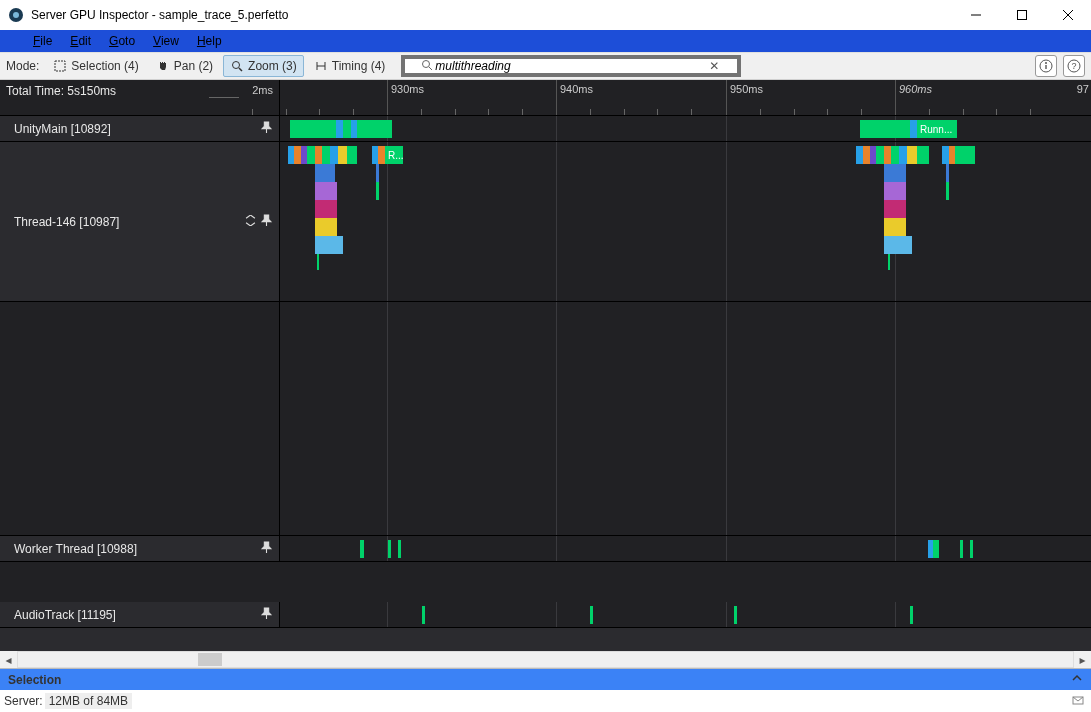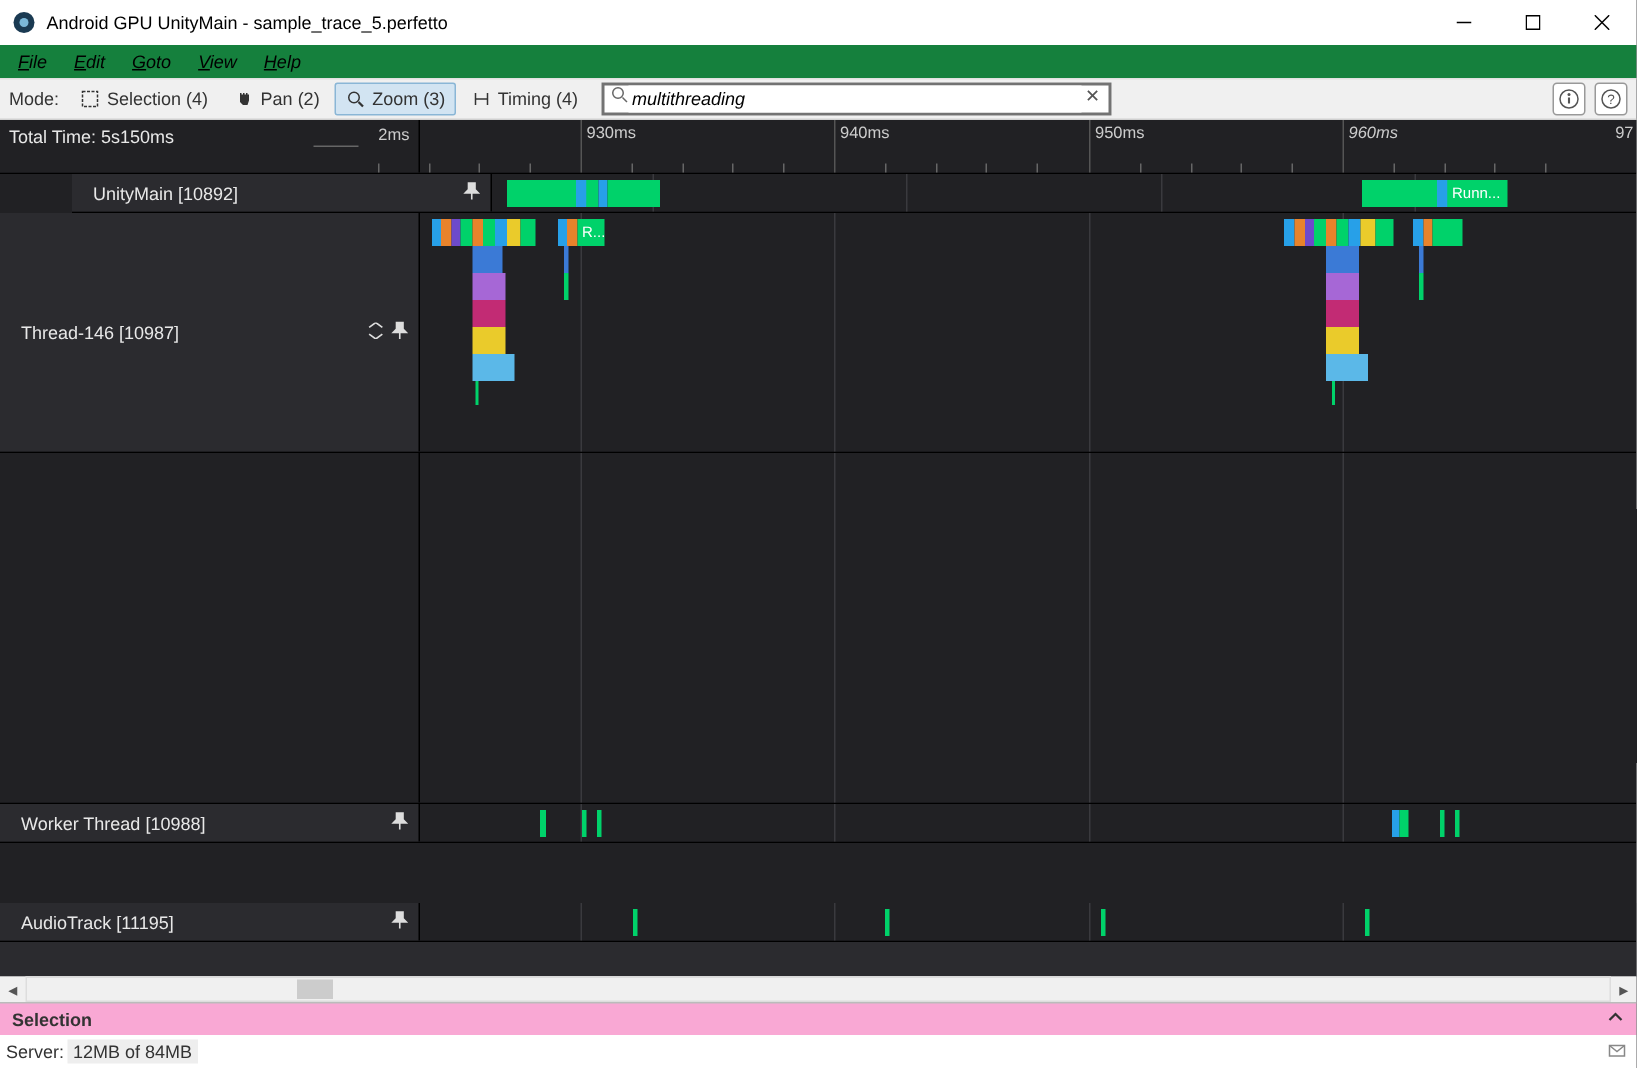--- a/index.html
+++ b/index.html
@@ -2,29 +2,29 @@
 <html><head>
 <meta charset="utf-8">
 <style>
 * { box-sizing: border-box; margin: 0; padding: 0; }
 body { font-family: "Segoe UI", Arial, sans-serif; font-size: 12px; background: #fff; color: #000; width: 1091px; height: 712px; overflow: hidden; display: flex; flex-direction: column;}
 .titlebar { height: 30px; display: flex; align-items: center; padding-left: 8px; background: #fff; }
 .titlebar-icon { width: 16px; height: 16px; margin-right: 7px; }
 .titlebar-text { flex: 1; font-size: 12px; color: #000;}
 .win-controls { display: flex; }
 .win-btn { width: 46px; height: 30px; display: flex; align-items: center; justify-content: center; }
-.menubar { height: 22px; display: flex; align-items: center; padding-left: 4px; gap: 2px; background: #15803d; font-style: italic;}
+.menubar { height: 22px; display: flex; align-items: center; padding-left: 25px; gap: 2px; background: #1d4ed8;}
 .menu-item { padding: 2px 8px; }
 .menu-item .u { text-decoration: underline; }
 .toolbar { height: 28px; display: flex; align-items: center; padding: 0 6px; background: #f0f0f0; border-top: 1px solid #e0e0e0; border-bottom: 1px solid #d0d0d0; gap: 3px;}
 .mode-label { margin-right: 4px; color: #333;}
 .tool-btn { display: flex; align-items: center; padding: 3px 6px; border: 1px solid transparent; border-radius: 2px; gap: 4px; color: #333;}
 .tool-btn.active { background: #d2e4f2; border: 1px solid #8ab6d6;}
 .tool-icon { width: 14px; height: 14px; display: inline-flex; align-items: center; justify-content: center;}
-.search-box { flex: 0 0 340px; height: 22px; border: 2px solid #737373; background: #fff; display: flex; margin-left: 6px; padding: 0 4px;}
+.search-box { flex: 0 0 340px; height: 22px; border: 4px solid #737373; background: #fff; display: flex; margin-left: 6px; padding: 0 16px;}
 .search-input { flex: 1; border: none; outline: none; font-size: 12px; font-style: italic; padding-left: 2px;}
 .search-clear { width: 14px; height: 14px; display: flex; align-items:center; justify-content:center; color:#555;}
 .spacer { flex: 1; }
 .round-btn { width: 22px; height: 22px; border: 1px solid #999; border-radius: 3px; display: flex; align-items:center; justify-content:center; background:#fff; margin-left: 3px;}
 
 .timeline-area { flex: 1; background: #212124; display: flex; flex-direction: column; color: #e8e8e8; overflow: hidden;}
 .ruler-row { height: 36px; display: flex; border-bottom: 1px solid #000;}
 .ruler-gutter { width: 280px; flex-shrink: 0; background: #212124; display:flex; align-items: flex-start; padding: 4px 0 0 6px; border-right: 1px solid #000; position:relative;}
 .ruler-canvas { flex: 1; position: relative; background: #212124;}
 .major-tick { position: absolute; top: 0; bottom: 0; border-left: 1px solid #555;}
@@ -42,41 +42,41 @@
 .track-lane .vline{ position:absolute; top:0; bottom:0; width:1px; background:#3a3a3e;}
 
 .slice { position:absolute; height:18px; top:4px; font-size:10px; color:#fff; padding-left:3px; overflow:hidden; white-space:nowrap; display:flex; align-items:center;}
 .depth1{ top:4px;} .depth2{ top:22px;} .depth3{ top:40px;} .depth4{ top:58px;} .depth5{ top:76px;} .depth6{ top:94px;}
 
 .hscroll { height: 17px; background: #f0f0f0; display: flex; align-items:center; position:relative;}
 .hscroll-track { flex:1; height:17px; background:#f0f0f0; position:relative; border:1px solid #ddd; margin: 0 17px;}
 .hscroll-thumb { position:absolute; height:13px; top:1px; background:#ccc; border-radius:0;}
 .hscroll-btn { width:17px; height:17px; position:absolute; display:flex; align-items:center; justify-content:center; color:#555;}
 
-.selection-panel { height: 22px; background: #f9a8d4; border-top:1px solid #bbb; display:flex; align-items:center; padding:0 8px; font-weight:bold; color:#333;}
+.selection-panel { height: 22px; background: #3b82f6; border-top:1px solid #bbb; display:flex; align-items:center; padding:0 8px; font-weight:bold; color:#333;}
 .selection-panel .chev { margin-left:auto; }
 
 .statusbar { height: 22px; background: #fff; display:flex; align-items:center; padding: 0 4px; font-size:12px; color:#333;}
 .statusbar .mem { background:#eee; padding:1px 4px; margin-left:2px;}
 .statusbar .notif{ width:18px; height:16px; margin-left:auto; display:flex; align-items:center; justify-content:center;}
 
 .gutter-tick-label { position:absolute; right: 6px; top: 4px; color:#ccc; font-size:11px;}
 .gutter-baseline { position:absolute; right: 40px; top:17px; width:30px; height:1px; background:#666;}
 .edge-label { position:absolute; right:2px; top:3px; font-size:11px; color:#ccc;}
 .thin-mark { position:absolute; width:2px; background:#00d26a;}
 </style>
 </head>
 <body>
 
 <div class="titlebar">
   <svg class="titlebar-icon" viewBox="0 0 16 16">
       <circle cx="8" cy="8" r="7" fill="#1a3a52"></circle>
       <circle cx="8" cy="8" r="3" fill="#7bb8d9"></circle>
     </svg>
-  <div class="titlebar-text">Android GPU UnityMain - sample_trace_5.perfetto</div>
+  <div class="titlebar-text">Server GPU Inspector - sample_trace_5.perfetto</div>
   <div class="win-controls">
     <div class="win-btn">
         <svg width="10" height="10" viewBox="0 0 10 10">
           <line x1="0" y1="5" x2="10" y2="5" stroke="#000"></line>
         </svg>
       </div>
     <div class="win-btn">
         <svg width="10" height="10" viewBox="0 0 10 10">
           <rect x="0.5" y="0.5" width="9" height="9" fill="none" stroke="#000"></rect>
         </svg>
@@ -194,21 +194,21 @@
         <div class="major-label" style="left: 109px;">930ms</div>
         <div class="major-tick" style="left: 276px;"></div>
         <div class="major-label" style="left: 278px;">940ms</div>
         <div class="major-tick" style="left: 446px;"></div>
         <div class="major-label" style="left: 448px;">950ms</div>
         <div class="major-tick" style="left: 615px;"></div>
         <div class="major-label" style="left: 617px; font-style: italic;">960ms</div>
       </div>
   </div>
   <div class="tracks" id="tracks" style="display: flex; flex-direction: column;">
-      <div class="track-row" style="height: 26px; margin-left: 48px;">
+      <div class="track-row" style="height: 26px;">
         <div class="track-gutter">
           <div class="track-label">UnityMain [10892]</div>
           <span><svg class="pin-icon" viewBox="0 0 12 12">
               <path d="M4 1 L8 1 L8 5 L10 7 L2 7 L4 5 Z M6 7 L6 11" fill="#ddd" stroke="#ddd"></path>
             </svg></span>
         </div>
         <div class="track-lane">
           <div class="vline" style="left: 107px;"></div>
           <div class="vline" style="left: 276px;"></div>
           <div class="vline" style="left: 446px;"></div>

